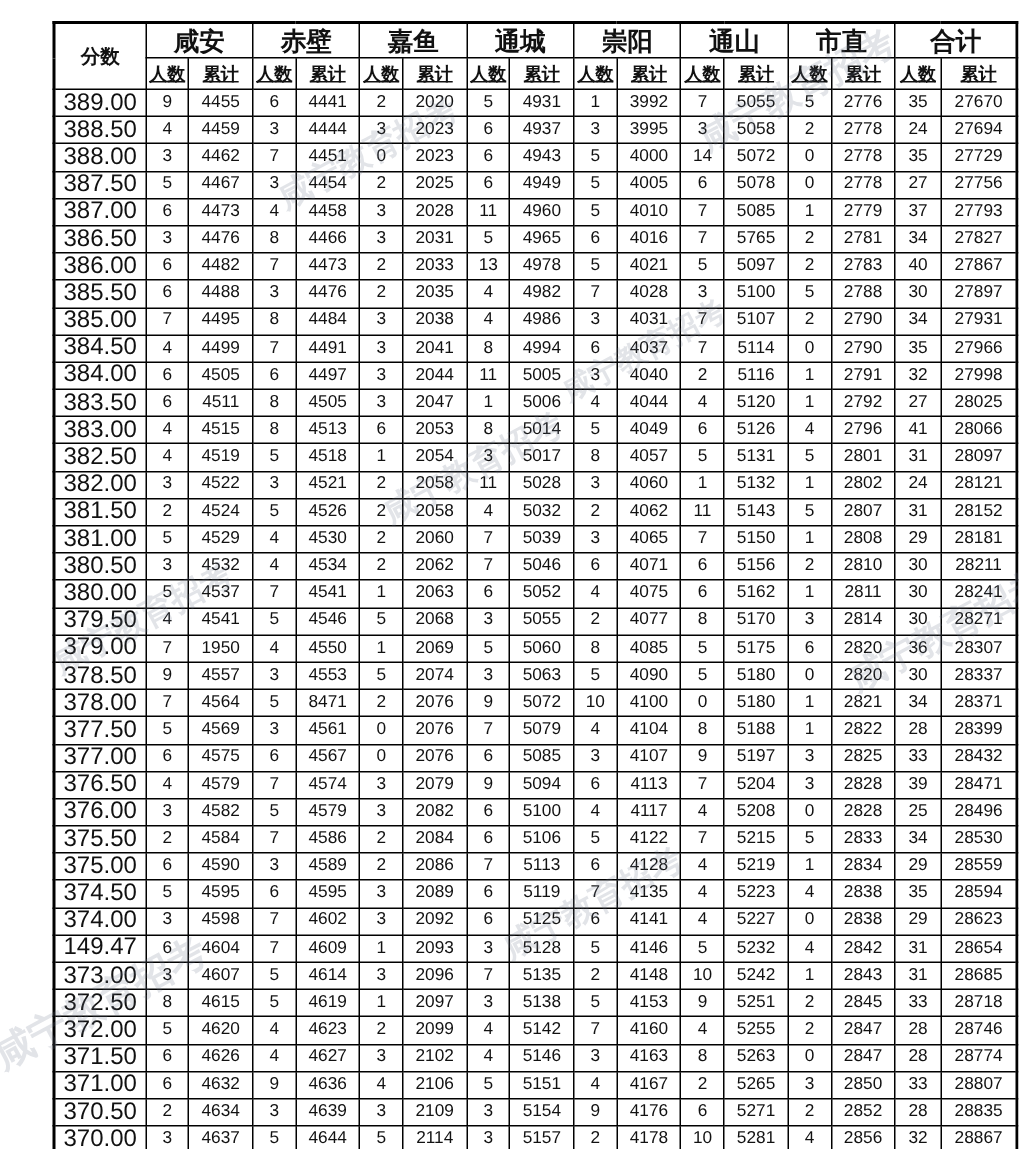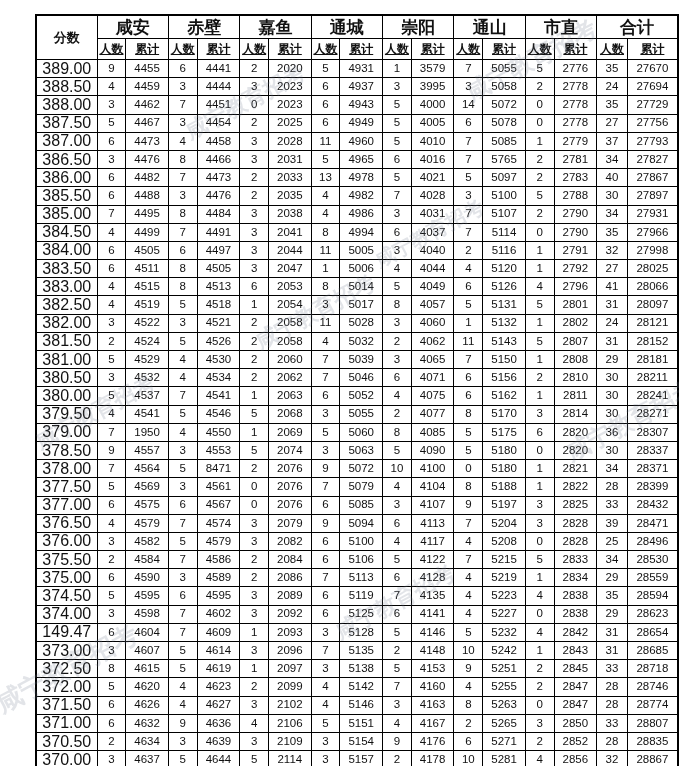--- a/index.html
+++ b/index.html
@@ -165,21 +165,21 @@
             <td class="score">389.00</td>
             <td>9</td>
             <td>4455</td>
             <td>6</td>
             <td>4441</td>
             <td>2</td>
             <td>2020</td>
             <td>5</td>
             <td>4931</td>
             <td>1</td>
-            <td>3579</td>
+            <td>3992</td>
             <td>7</td>
             <td>5055</td>
             <td>5</td>
             <td>2776</td>
             <td>35</td>
             <td>27670</td>
           </tr>
           <tr>
             <td class="score">388.50</td>
             <td>4</td>

